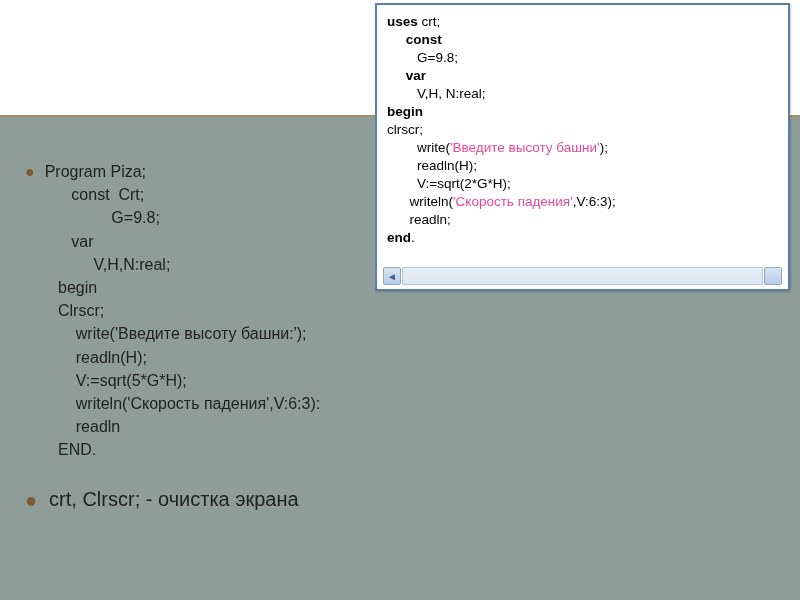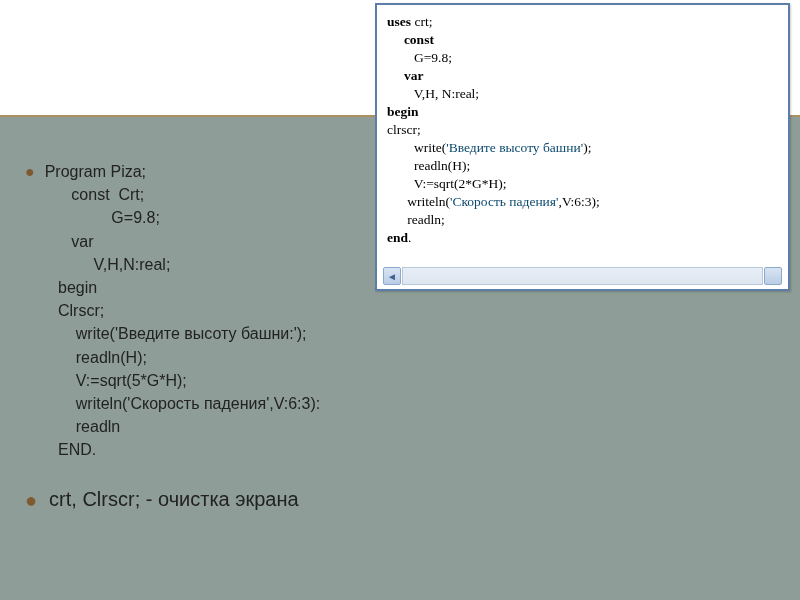--- a/index.html
+++ b/index.html
@@ -28,28 +28,28 @@
     top: 3px;
     left: 375px;
     width: 415px;
     height: 288px;
     background: #fff;
     border: 2px solid #5a7ea8;
     box-shadow: 1px 1px 2px rgba(0,0,0,0.2);
   }
   .code-editor-inner {
     padding: 8px 10px 4px 10px;
-    font-family: Liberation Serif, serif;
+    font-family: Liberation Sans, sans-serif;
     font-size: 13.5px;
     line-height: 18px;
     color: #000;
     white-space: pre;
   }
   .kw { font-weight: bold; color: #000; }
-  .str { color: #0c4a6e; }
+  .str { color: #ec4899; }
   .scrollbar-h {
     position: absolute;
     bottom: 4px; left: 6px; right: 6px;
     height: 18px;
     display: flex;
     align-items: center;
   }
   .scroll-btn {
     width: 18px; height: 18px;
     background: linear-gradient(#d8e4f2, #b9cde6);

